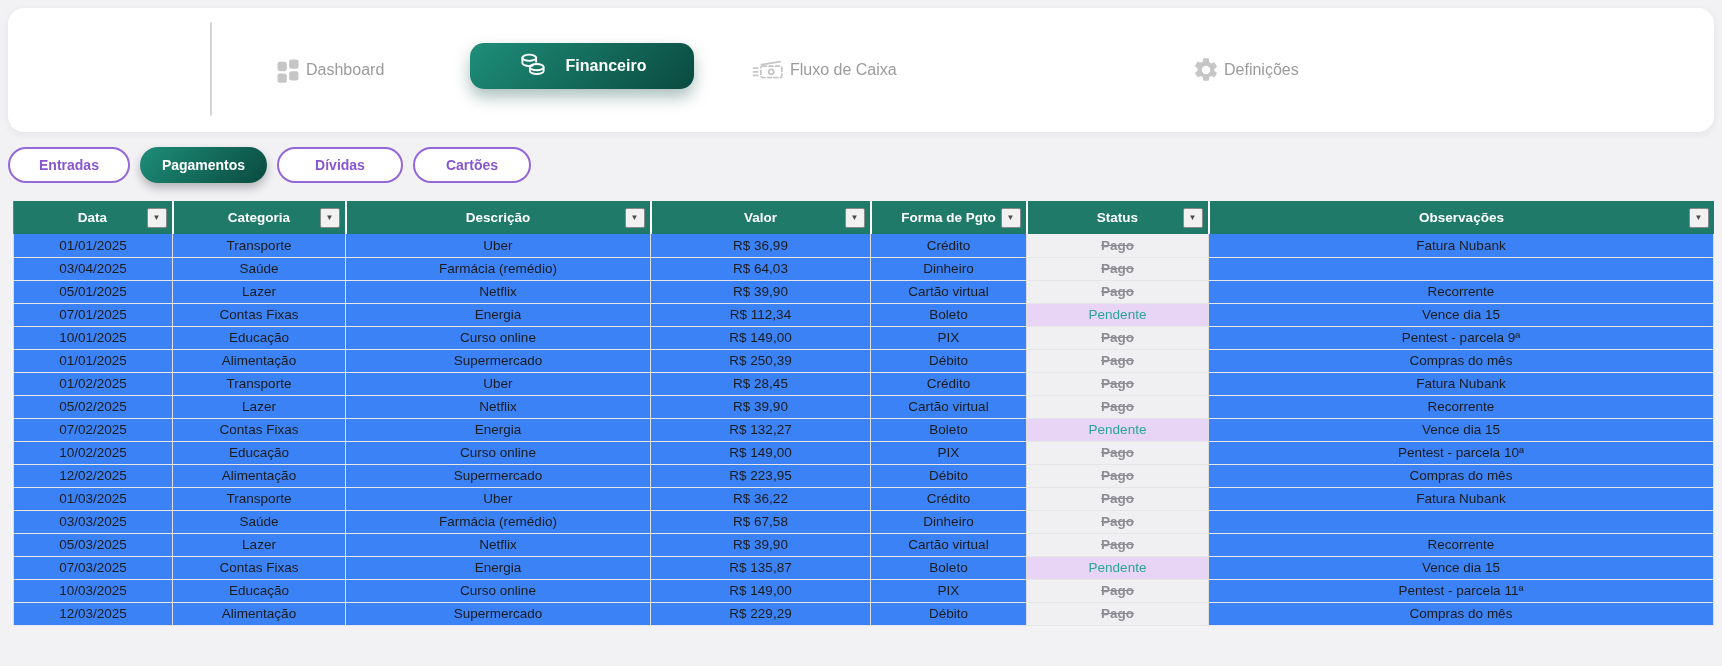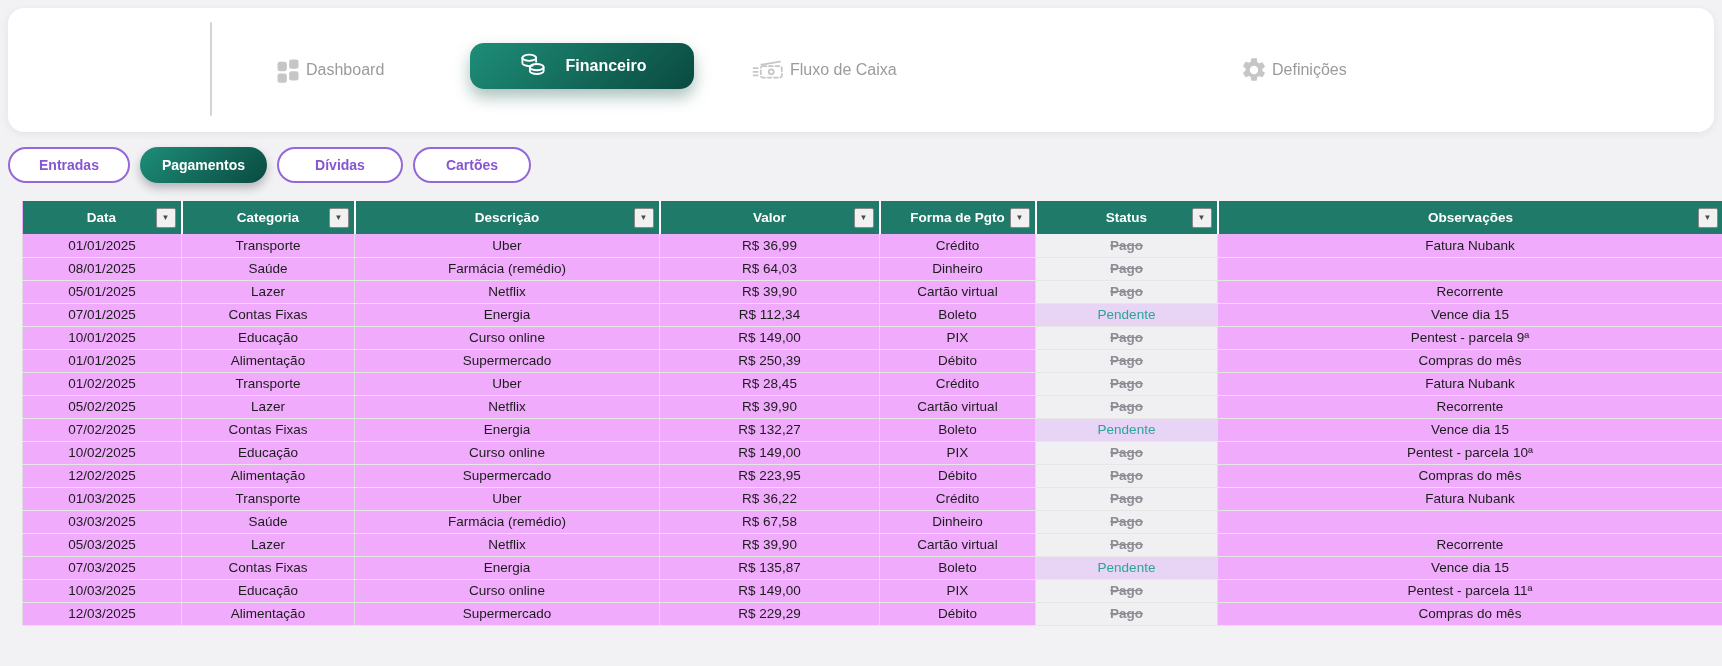--- a/index.html
+++ b/index.html
@@ -65,23 +65,23 @@
     background:linear-gradient(135deg,var(--teal-a),var(--teal-b));
     border:none;color:#fff;
     box-shadow:0 5px 10px rgba(20,20,30,.28);
   }
   .tab-entradas{left:8px;width:122px;}
   .tab-pagamentos{left:140px;width:127px;}
   .tab-dividas{left:277px;width:126px;}
   .tab-cartoes{left:413px;width:118px;}
   
   .sheet{
-    position:absolute;left:22px;top:201px;width:1700px;
+    position:absolute;left:13px;top:201px;width:1700px;
     border-collapse:collapse;table-layout:fixed;
-    background:#f0abfc;font-size:13.5px;color:var(--body-text);
+    background:#3b82f6;font-size:13.5px;color:var(--body-text);
   }
   .sheet th{
     position:relative;height:33px;
     background:var(--header-teal);color:#fff;
     font-size:13.5px;font-weight:700;text-align:center;
     border-right:2px solid #fff;
   }
   .sheet th:last-child{border-right:none;}
   .filter-btn{
     position:absolute;right:5px;top:50%;transform:translateY(-50%);
@@ -143,21 +143,21 @@
         <path d="M9.5 5.6 25 3"></path>
         <rect x="9" y="6.8" width="17.5" height="9.5" rx="1.5" stroke-dasharray="3.2 2.2"></rect>
         <circle cx="17.7" cy="11.5" r="2.1"></circle>
         <path d="M3 8.5h3.4M3 11.5h3.4M3 14.5h3.4"></path>
       </svg>
     </span>
     <span>Fluxo de Caixa</span>
   </div>
 
 
-  <div class="nav-item" style="left:1232px">
+  <div class="nav-item" style="left:1184px">
     <span>
       <svg width="28" height="28" viewBox="0 0 24 24" fill="#c6c6c6">
         <path d="M19.14 12.94a7 7 0 0 0 .06-.94 7 7 0 0 0-.06-.94l2.03-1.58a.49.49 0 0 0 .12-.61l-1.92-3.32a.49.49 0 0 0-.59-.22l-2.39 1a7.3 7.3 0 0 0-1.62-.94l-.36-2.54A.48.48 0 0 0 13.93 2h-3.86a.48.48 0 0 0-.48.41l-.36 2.54a7.3 7.3 0 0 0-1.62.94l-2.39-1a.49.49 0 0 0-.59.22L2.71 8.43a.49.49 0 0 0 .12.61l2.03 1.58a7 7 0 0 0-.06.94 7 7 0 0 0 .06.94l-2.03 1.58a.49.49 0 0 0-.12.61l1.92 3.32c.13.22.39.31.59.22l2.39-1a7.3 7.3 0 0 0 1.62.94l.36 2.54c.04.24.24.41.48.41h3.86a.48.48 0 0 0 .48-.41l.36-2.54a7.3 7.3 0 0 0 1.62-.94l2.39 1c.2.09.46 0 .59-.22l1.92-3.32a.49.49 0 0 0-.12-.61zM12 15.6A3.6 3.6 0 1 1 15.6 12 3.6 3.6 0 0 1 12 15.6z"></path>
       </svg>
     </span>
     <span>Definições</span>
   </div>
 </header>
 
 <button class="tab tab-entradas">Entradas</button>
@@ -190,21 +190,21 @@
       <tr>
     <td>01/01/2025</td>
     <td>Transporte</td>
     <td>Uber</td>
     <td>R$ 36,99</td>
     <td>Crédito</td>
     <td class="status-pago">Pago</td>
     <td>Fatura Nubank</td>
   </tr>
       <tr>
-    <td>08/01/2025</td>
+    <td>03/04/2025</td>
     <td>Saúde</td>
     <td>Farmácia (remédio)</td>
     <td>R$ 64,03</td>
     <td>Dinheiro</td>
     <td class="status-pago">Pago</td>
     <td></td>
   </tr>
       <tr>
     <td>05/01/2025</td>
     <td>Lazer</td>

